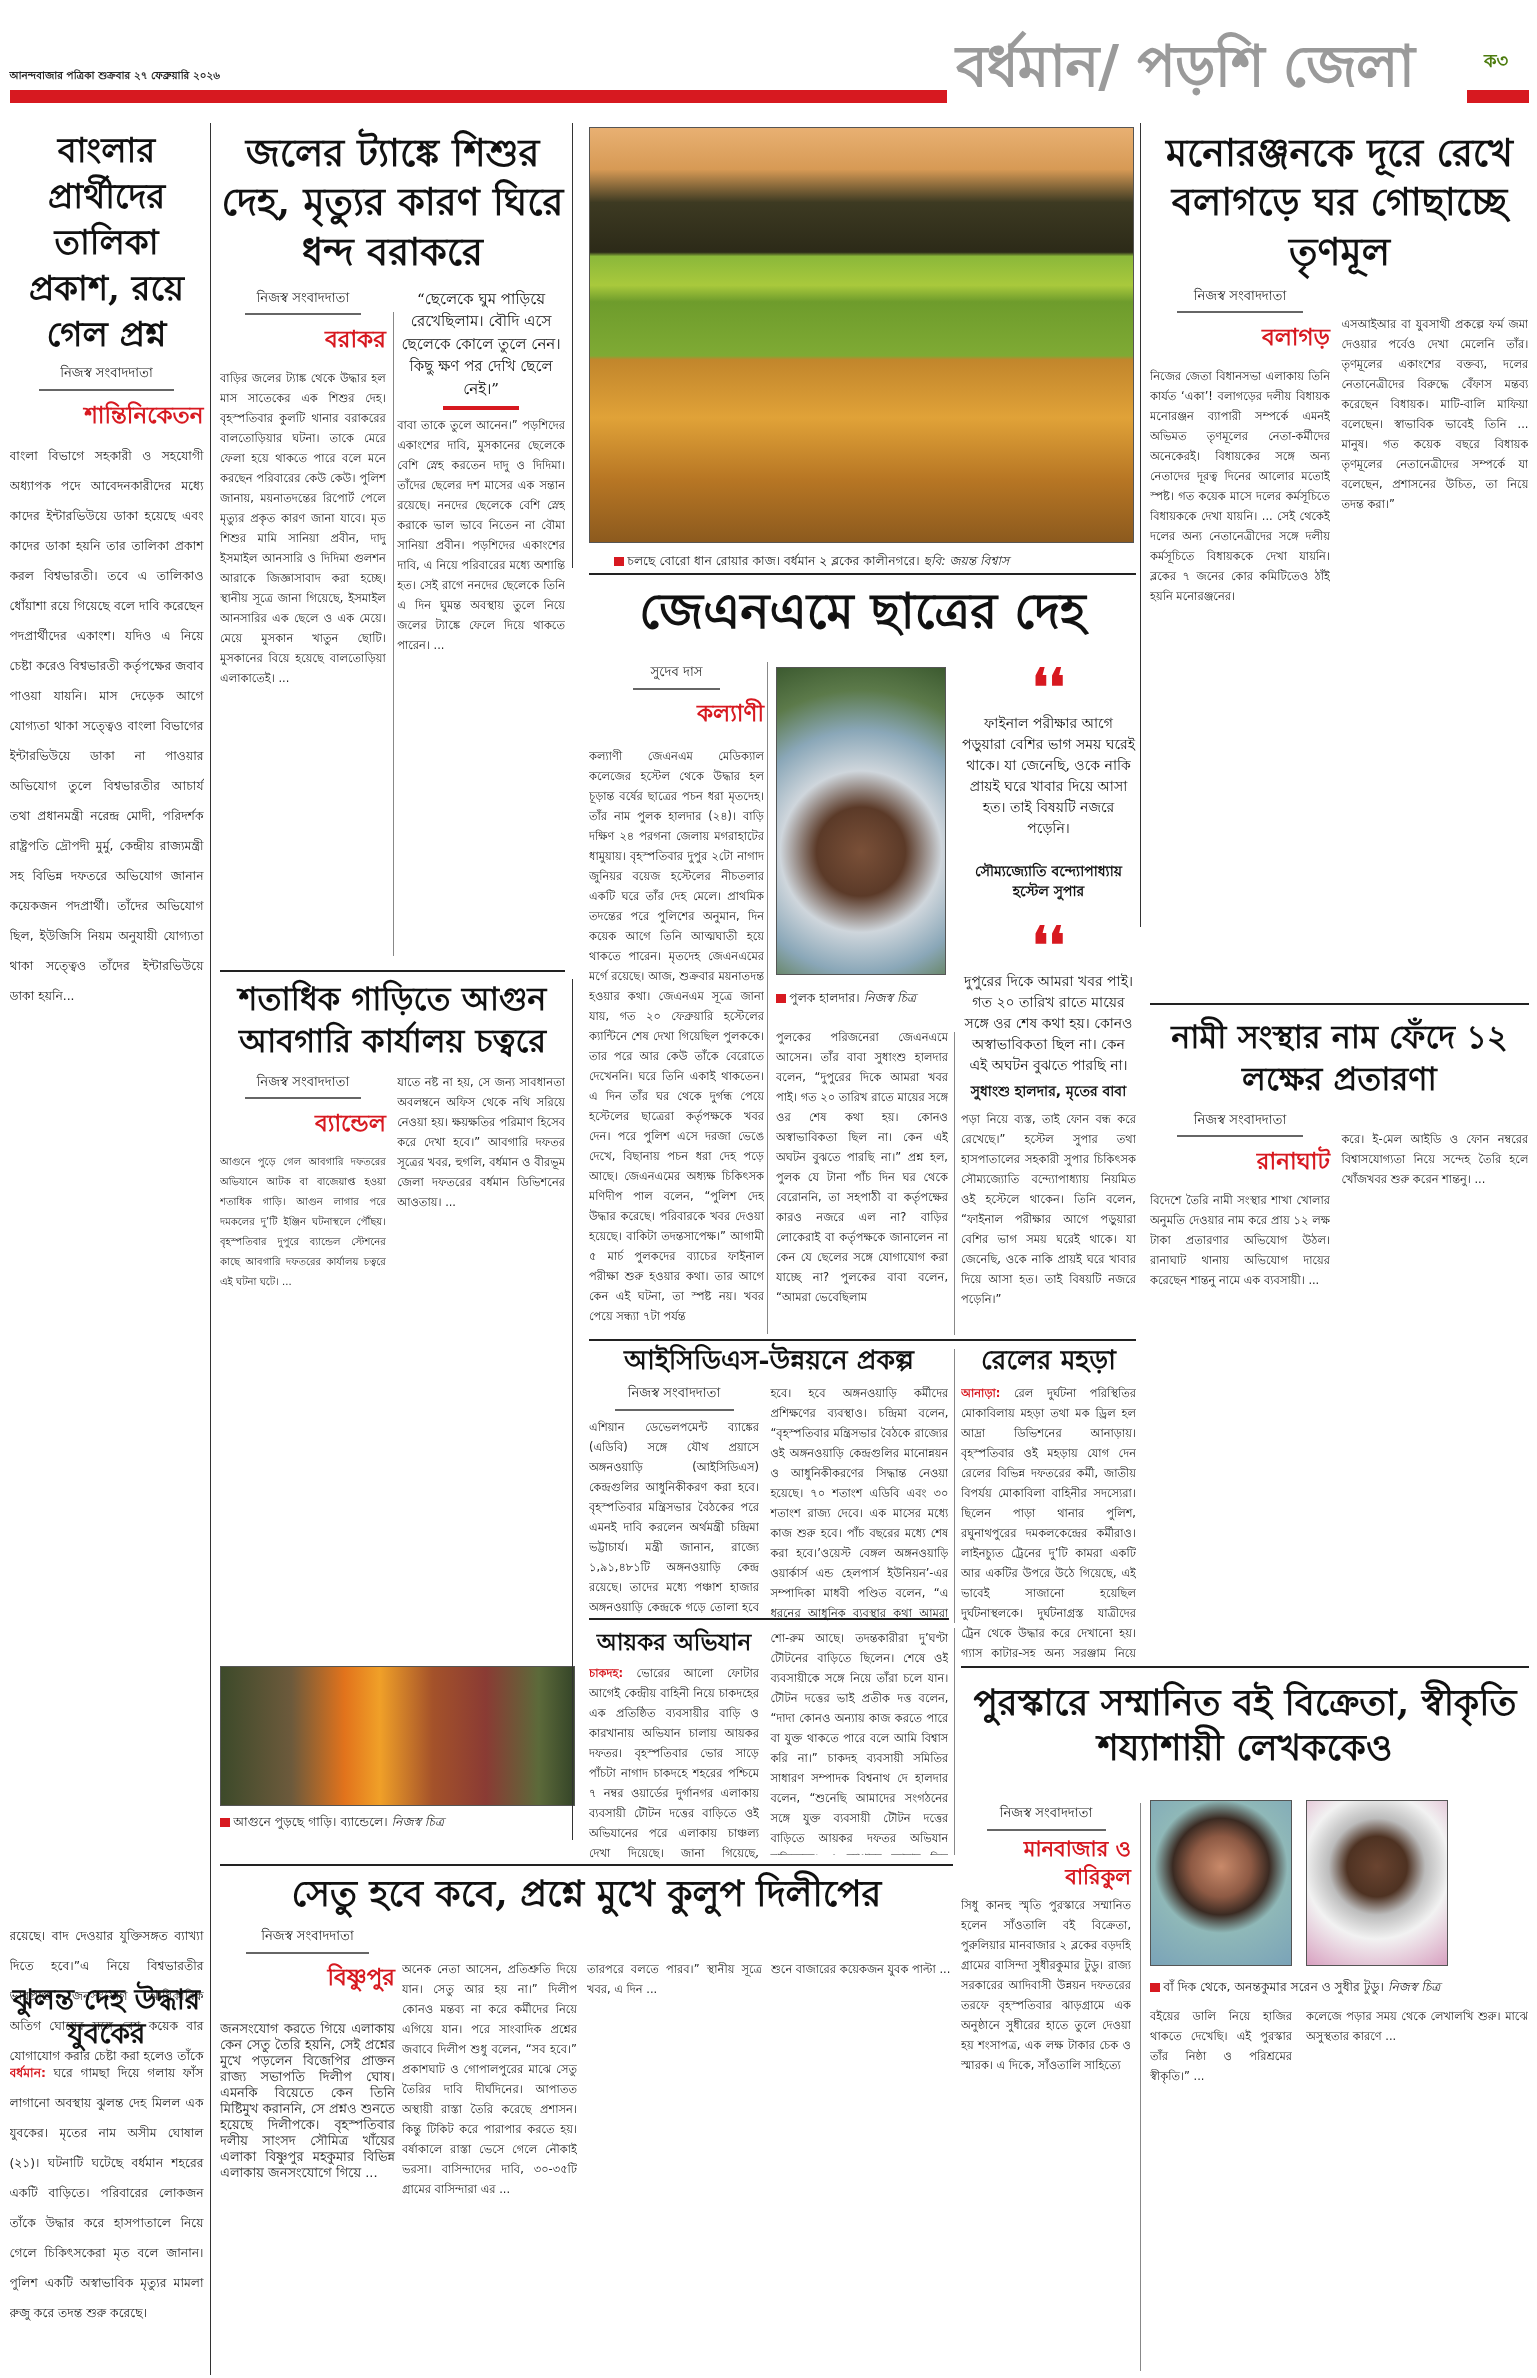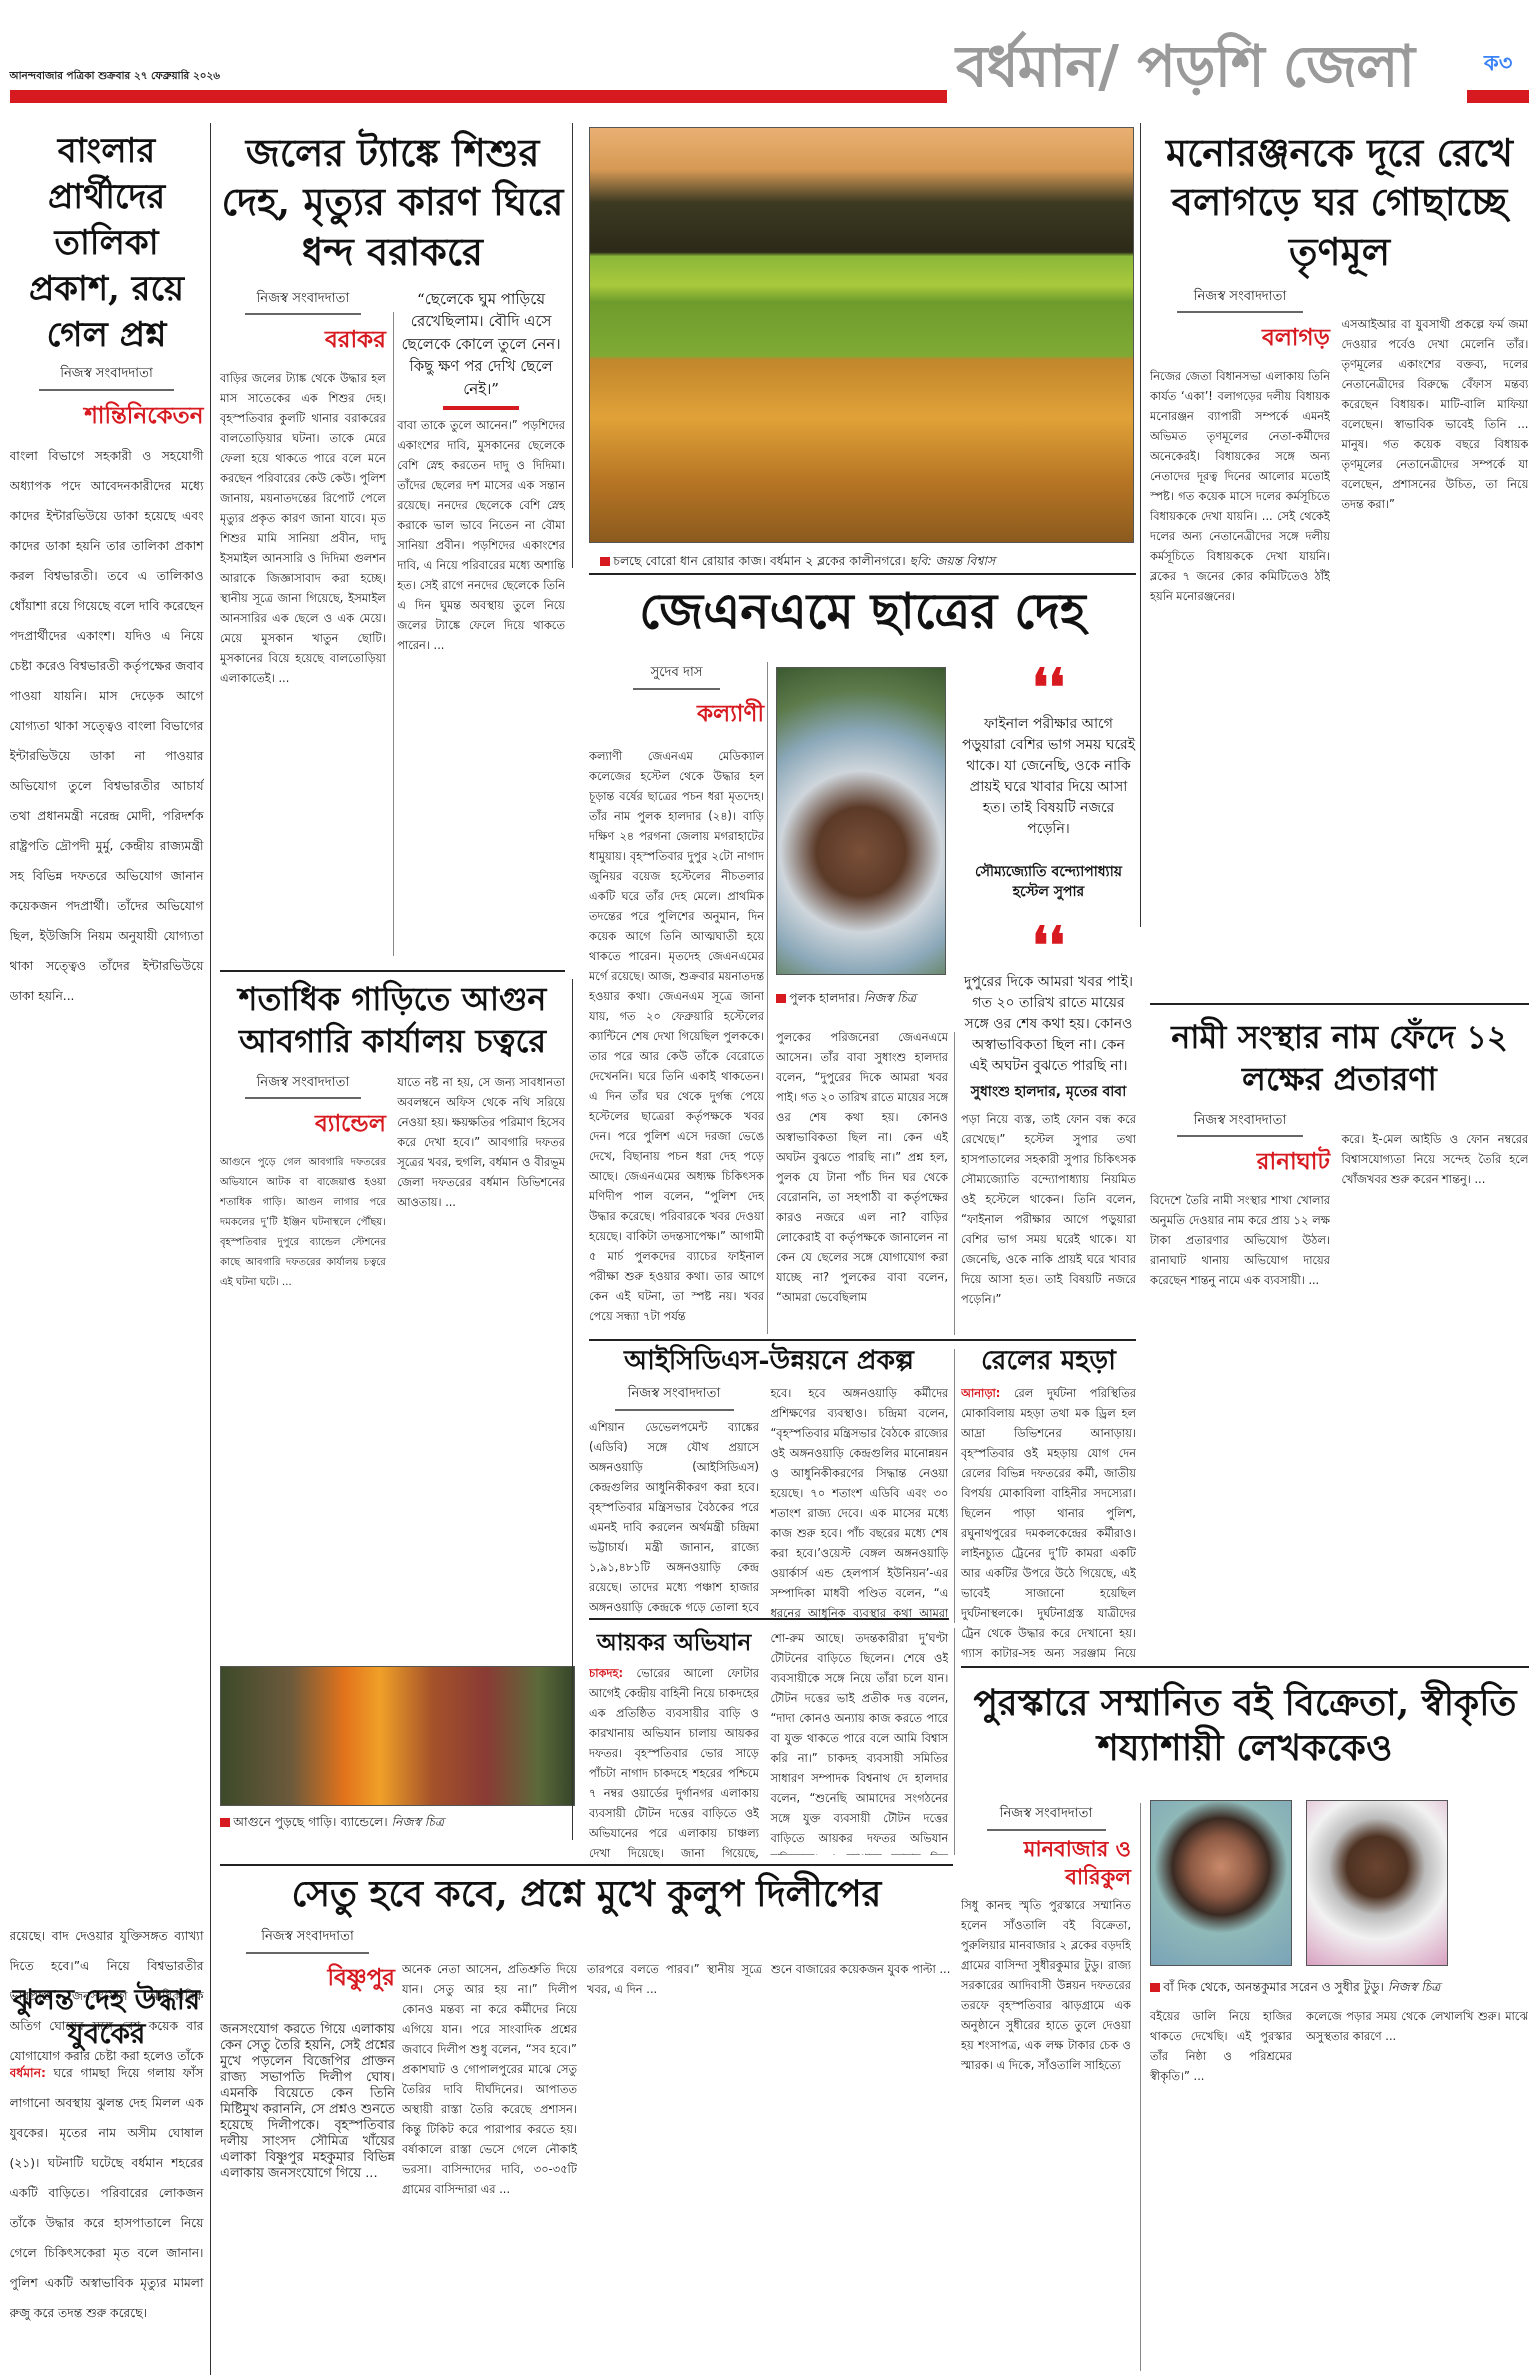--- a/index.html
+++ b/index.html
@@ -1,21 +1,21 @@
 <!DOCTYPE html>
 <html style="font-size:15px"><head>
 <meta charset="utf-8">
 <style>
 *{box-sizing:border-box;margin:0;padding:0}
 body{width:1538px;height:2378px;background:#fff;font-family:"DejaVu Sans",sans-serif;color:#111;position:relative;overflow:hidden}
 .abs{position:absolute}
 .masthead-left{left:9.5px;top:68px;font-size:10.4px;font-weight:bold;color:#222}
 .redbar{background:#d71920;height:13.2px}
 .section-title{font-family:"DejaVu Sans",sans-serif;font-weight:bold;color:#9a9a9a;font-size:57px;letter-spacing:-0.9px;line-height:1}
-.page-no{font-size:21px;font-weight:bold;color:#3b82f6}
+.page-no{font-size:18px;font-weight:bold;color:#4d7c0f}
 .vline{position:absolute;background:#333;width:0.9px}
 .hline{position:absolute;background:#222;height:1.9px}
 .head{font-family:"DejaVu Serif",serif;font-weight:bold;color:#111;text-align:center;line-height:1.2}
 .byline{font-size:13.2px;text-align:center;color:#222}
 .byrule{height:1.9px;background:#666;margin:3.8px auto 5.7px;width:70%}
 .place{color:#d71920;font-weight:bold;text-align:right;font-size:23px}
 .body{font-size:12.3px;line-height:30px;text-align:justify;color:#222;overflow:hidden}
 .quote{font-family:"DejaVu Serif",serif;font-size:18px;text-align:center;line-height:1.5;color:#111}
 .qmark{color:#d71920;font-size:51px;font-weight:bold;text-align:center;line-height:1;font-family:"DejaVu Serif",serif}
 .qattr{font-weight:bold;font-size:17px;text-align:center;line-height:1.4}
@@ -86,21 +86,21 @@
       <div class="body" style="height:596px;font-size:11.4px;line-height:20px">যাতে নষ্ট না হয়, সে জন্য সাবধানতা অবলম্বনে অফিস থেকে নথি সরিয়ে নেওয়া হয়। ক্ষয়ক্ষতির পরিমাণ হিসেব করে দেখা হবে।” আবগারি দফতর সূত্রের খবর, হুগলি, বর্ধমান ও বীরভূম জেলা দফতরের বর্ধমান ডিভিশনের আওতায়। ...</div>
     </div>
   </div>
 </div>
 <div class="abs photo" style="left:220px;top:1666px;width:355px;height:140px;background:linear-gradient(90deg,#3d4a2a 0%,#6d5a3c 20%,#e2731c 35%,#f0a028 45%,#a4522a 60%,#8a3b34 75%,#5c6a3a 90%,#354528 100%)"></div>
 <div class="abs caption" style="left:220px;top:1813px"><span class="sq"></span><span>আগুনে পুড়ছে গাড়ি। ব্যান্ডেলে।</span> <i>নিজস্ব চিত্র</i></div>
 <div class="vline" style="left:572px;top:979px;height:861px"></div>
 
 <div class="vline" style="left:572px;top:123px;height:445px"></div>
 <div class="abs photo" style="left:589px;top:127px;width:545px;height:416px;background:linear-gradient(180deg,#e8b072 0%,#d79a55 10%,#3d3a22 18%,#2c2a18 30%,#8bb83a 31%,#a9c93c 38%,#6e9c2c 42%,#7faa34 55%,#c2862c 56%,#e0a238 70%,#b77624 85%,#8c5a1e 100%)"></div>
-<div class="abs caption" style="left:600px;top:552px"><span class="sq"></span><span>চলছে বোরো ধান রোয়ার কাজ। বর্ধমান ২ ব্লকের কালীনগরে।</span> <i>ছবি: জয়ন্ত বিশ্বাস</i></div>
+<div class="abs caption" style="left:614px;top:552px"><span class="sq"></span><span>চলছে বোরো ধান রোয়ার কাজ। বর্ধমান ২ ব্লকের কালীনগরে।</span> <i>ছবি: জয়ন্ত বিশ্বাস</i></div>
 <div class="hline" style="left:589px;top:573px;width:547px"></div>
 
 <div class="abs" style="left:589px;top:582px;width:547px">
   <div class="head" style="font-size:49px">জেএনএমে ছাত্রের দেহ</div>
 </div>
 <div class="abs" style="left:589px;top:662px;width:175px">
   <div class="byline">সুদেব দাস</div>
   <div class="byrule" style="width:50%"></div>
   <div class="place">কল্যাণী</div>
   <div class="body" style="height:679px;margin-top:11.4px;font-size:11.4px;line-height:20px">কল্যাণী জেএনএম মেডিক্যাল কলেজের হস্টেল থেকে উদ্ধার হল চূড়ান্ত বর্ষের ছাত্রের পচন ধরা মৃতদেহ। তাঁর নাম পুলক হালদার (২৪)। বাড়ি দক্ষিণ ২৪ পরগনা জেলায় মগরাহাটের ধামুয়ায়। বৃহস্পতিবার দুপুর ২টো নাগাদ জুনিয়র বয়েজ হস্টেলের নীচতলার একটি ঘরে তাঁর দেহ মেলে। প্রাথমিক তদন্তের পরে পুলিশের অনুমান, দিন কয়েক আগে তিনি আত্মঘাতী হয়ে থাকতে পারেন। মৃতদেহ জেএনএমের মর্গে রয়েছে। আজ, শুক্রবার ময়নাতদন্ত হওয়ার কথা। জেএনএম সূত্রে জানা যায়, গত ২০ ফেব্রুয়ারি হস্টেলের ক্যান্টিনে শেষ দেখা গিয়েছিল পুলককে। তার পরে আর কেউ তাঁকে বেরোতে দেখেননি। ঘরে তিনি একাই থাকতেন। এ দিন তাঁর ঘর থেকে দুর্গন্ধ পেয়ে হস্টেলের ছাত্রেরা কর্তৃপক্ষকে খবর দেন। পরে পুলিশ এসে দরজা ভেঙে দেখে, বিছানায় পচন ধরা দেহ পড়ে আছে। জেএনএমের অধ্যক্ষ চিকিৎসক মণিদীপ পাল বলেন, “পুলিশ দেহ উদ্ধার করেছে। পরিবারকে খবর দেওয়া হয়েছে। বাকিটা তদন্তসাপেক্ষ।” আগামী ৫ মার্চ পুলকদের ব্যাচের ফাইনাল পরীক্ষা শুরু হওয়ার কথা। তার আগে কেন এই ঘটনা, তা স্পষ্ট নয়। খবর পেয়ে সন্ধ্যা ৭টা পর্যন্ত</div>

